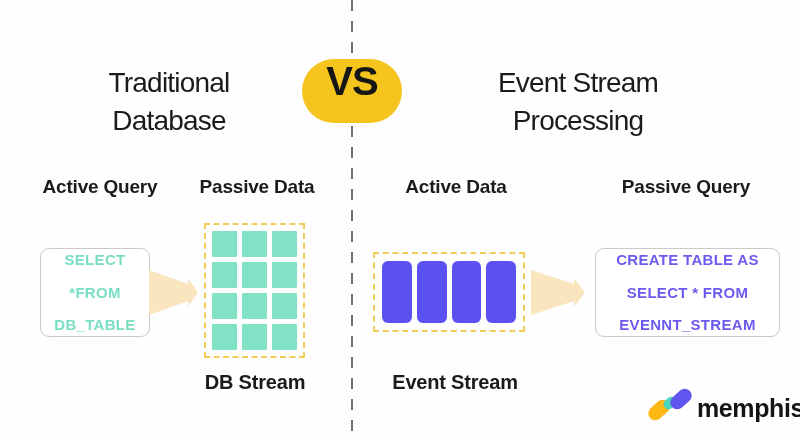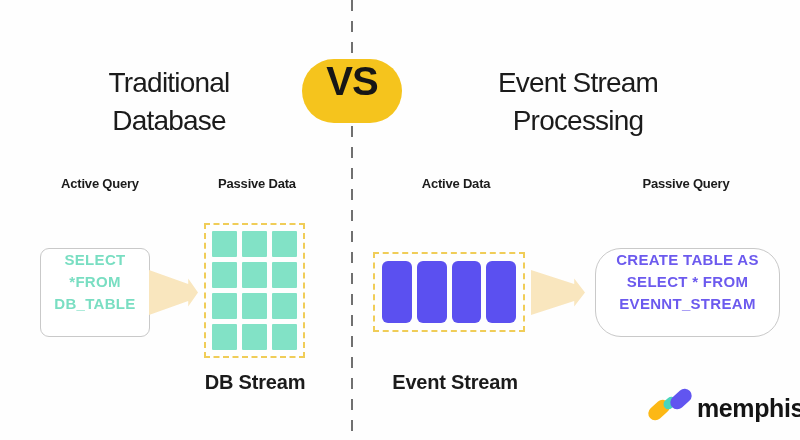--- a/index.html
+++ b/index.html
@@ -18,34 +18,34 @@
     background:var(--accent-yellow);display:flex;align-items:flex-start;justify-content:center;
     font-size:40px;font-weight:700;color:#161616;letter-spacing:-1px;z-index:2;
   }
   
   .title{position:absolute;top:64px;width:280px;text-align:center;
     font-size:28px;line-height:38px;font-weight:400;letter-spacing:-0.8px;color:var(--ink);}
   .title.left{left:29px;}
   .title.right{left:438px;}
   
   .col-label{position:absolute;top:176px;height:24px;text-align:center;
-    font-size:13px;font-weight:700;letter-spacing:-0.2px;color:var(--ink);}
+    font-size:19px;font-weight:700;letter-spacing:-0.2px;color:var(--ink);}
   .col-label.l1{left:20px;width:160px;}
   .col-label.l2{left:177px;width:160px;}
   .col-label.l3{left:376px;width:160px;}
   .col-label.l4{left:601px;width:170px;}
   
   .qbox{
     position:absolute;top:248px;height:89px;background:#ffffff;
     border:1px solid var(--box-border);border-radius:9px;box-sizing:border-box;
-    display:flex;flex-direction:column;align-items:center;justify-content:flex-start;
+    display:flex;flex-direction:column;align-items:center;justify-content:space-between;
     font-size:15px;line-height:22px;font-weight:600;letter-spacing:0.3px;text-align:center;
   }
   .qbox.select{left:40px;width:110px;color:var(--teal-text);}
-  .qbox.create{left:595px;width:185px;color:var(--purple-text);border-radius:26px;}
+  .qbox.create{left:595px;width:185px;color:var(--purple-text);}
   
   .arrow{
     position:absolute;background:var(--arrow-cream);
     clip-path:polygon(0 2%, 80% 32%, 80% 20%, 100% 50%, 80% 80%, 80% 68%, 0 98%);
   }
   .arrow.a-left{left:149px;top:269px;width:49px;height:47px;}
   .arrow.a-right{left:531px;top:269px;width:54px;height:47px;}
   
   .db-grid{
     position:absolute;left:204px;top:223px;width:101px;height:135px;box-sizing:border-box;

